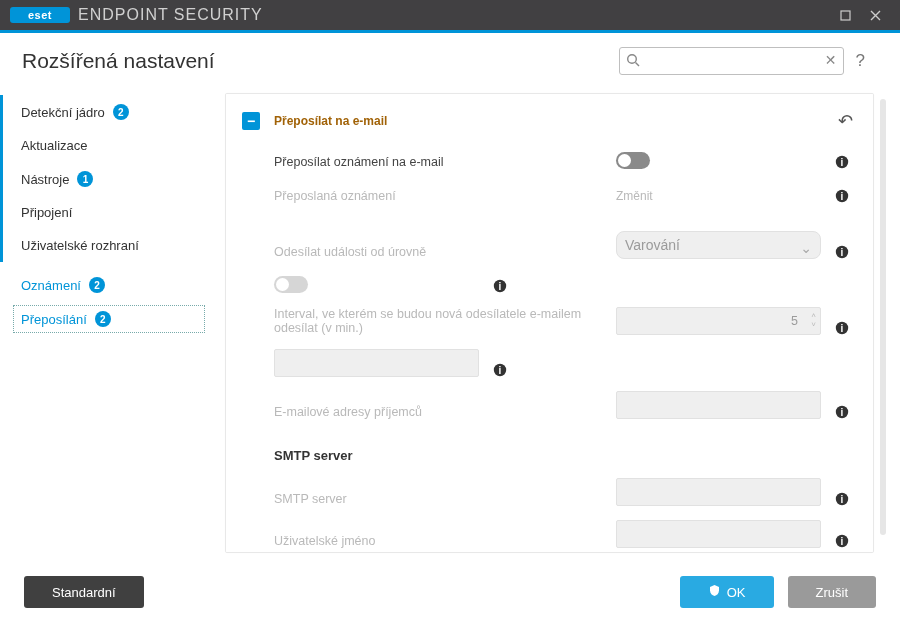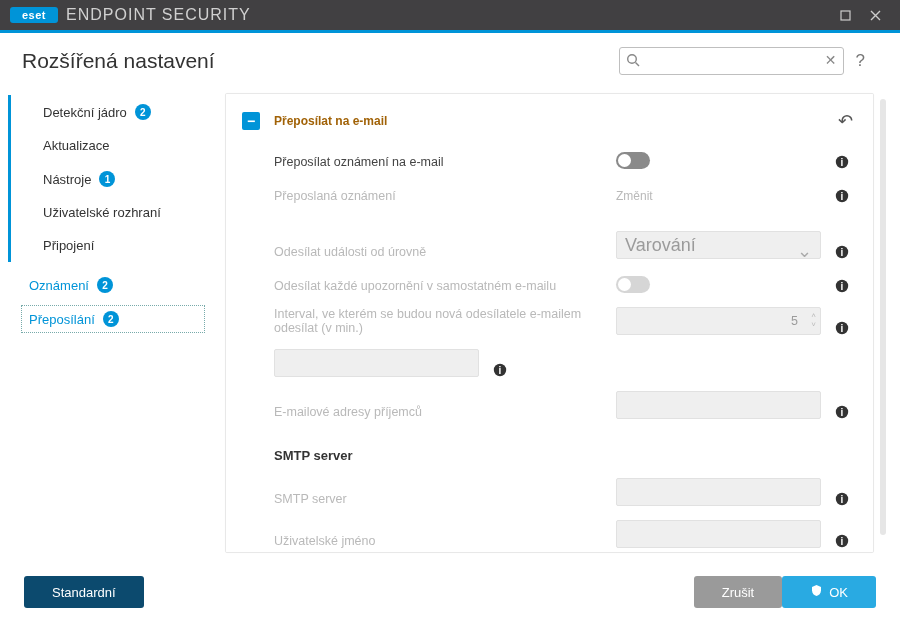--- a/index.html
+++ b/index.html
@@ -1,33 +1,33 @@
 <!DOCTYPE html>
 <html><head>
   <meta charset="utf-8">
   <style>
     * { margin: 0; padding: 0; box-sizing: border-box; font-family: "Segoe UI", Arial, sans-serif; }
     body { width: 900px; height: 620px; background: #fff; overflow: hidden; }
     .titlebar { background: #414042; height: 30px; display: flex; align-items: center; padding: 0 10px; color: #fff; }
-    .logo-badge { background: #0094d8; color: #fff; font-weight: 700; font-size: 11px; padding: 2px 12px; border-radius: 3px; margin-right: 8px; letter-spacing: 0.5px; }
+    .logo-badge { background: #0094d8; color: #fff; font-weight: 700; font-size: 11px; padding: 2px 18px; border-radius: 3px; margin-right: 8px; letter-spacing: 0.5px; }
     .product-name { font-size: 16px; color: #d0d0d0; letter-spacing: 1px; }
     .titlebar-spacer { flex: 1; }
     .win-btn { width: 30px; height: 30px; display: flex; align-items: center; justify-content: center; color: #ccc; font-size: 13px; cursor: pointer; }
     .ribbon { height: 3px; background: #0094d8; }
     .header-row { display: flex; align-items: center; padding: 14px 35px 10px 22px; }
     .page-title { font-size: 21px; color: #333; font-weight: 400; }
     .header-spacer { flex: 1; }
     .search-wrap { position: relative; width: 225px; }
     .search-input { width: 100%; height: 28px; border: 1px solid #bfbfbf; border-radius: 3px; padding: 0 26px 0 28px; font-size: 13px; }
     .search-icon { position: absolute; left: 7px; top: 6px; color: #888; }
     .clear-icon { position: absolute; right: 7px; top: 5px; color: #888; cursor: pointer; font-size: 14px; }
     .help-icon { margin-left: 12px; color: #777; font-size: 17px; cursor: pointer; }
     .body-row { display: flex; height: 480px; }
     .sidebar { width: 215px; padding: 10px 6px 0 0; }
-    .side-item { display: flex; align-items: center; padding: 9px 10px 9px 32px; font-size: 13px; color: #333; cursor: pointer; border-left: 3px solid transparent; position: relative; margin-left: 8px; }
+    .side-item { display: flex; align-items: center; padding: 9px 10px 9px 18px; font-size: 13px; color: #333; cursor: pointer; border-left: 3px solid transparent; position: relative; }
     .side-item.top { border-left-color: #0094d8; }
     .side-item.sub { padding-left: 18px; color: #0094d8; }
     .side-item.active { color: #0094d8; }
     .side-item.active.boxed::after { content:""; position:absolute; left:10px; right:4px; top:3px; bottom:3px; border:1px dotted #7aa; pointer-events:none;}
     .badge { display: inline-flex; align-items: center; justify-content: center; min-width: 16px; height: 16px; border-radius: 8px; background: #0094d8; color: #fff; font-size: 10px; font-weight: 600; margin-left: 8px; padding: 0 4px; }
     .content { flex: 1; position: relative; padding: 8px 26px 0 10px; overflow: hidden; }
     .panel { background: #fff; border: 1px solid #e8e8e8; border-radius: 2px; padding-bottom: 18px; height: 460px; overflow-y: auto; box-shadow: 0 0 1px rgba(0,0,0,.04);}
     .scrollbar-fake { position:absolute; right:14px; top:14px; bottom:30px; width:6px; background:#e6e6e6; border-radius:3px;}
     .section-head { display: flex; align-items: center; padding: 16px 20px 10px 16px; }
     .collapse-btn { width: 18px; height: 18px; background: #0094d8; color: #fff; display: flex; align-items: center; justify-content: center; font-weight: 700; font-size: 14px; border-radius: 2px; margin-right: 14px; cursor: pointer; }
@@ -37,29 +37,29 @@
     .row { display: flex; align-items: flex-end; padding: 7px 20px 7px 48px; min-height: 34px; }
     .row-label { font-size: 12.5px; color: #444; flex: 1; padding-right: 16px; }
     .row-label.disabled { color: #b9b9b9; }
     .row-control { width: 205px; display: flex; align-items: center; }
     .info { width: 22px; text-align: center; color: #333; margin-left: 10px; }
     .info svg { display:block; margin:auto;}
     .toggle { width: 34px; height: 17px; border-radius: 9px; background: #8a8a8a; position: relative; cursor: pointer; }
     .toggle.off-disabled { background: #d6d6d6; cursor: default;}
     .toggle .knob { position: absolute; left: 2px; top: 2px; width: 13px; height: 13px; border-radius: 50%; background: #fff; }
     .link-text { font-size: 12px; color: #b9b9b9; }
-    .select-dis { width: 100%; height: 28px; background: #efefef; border: 1px solid #e1e1e1; border-radius: 2px; display: flex; align-items: center; padding: 0 8px; font-size: 18px; color: #9b9b9b; position: relative; }
+    .select-dis { width: 100%; height: 28px; background: #efefef; border: 1px solid #e1e1e1; border-radius: 8px; display: flex; align-items: center; padding: 0 8px; font-size: 14px; color: #9b9b9b; position: relative; }
     .select-dis .chev { position:absolute; right:8px; top:8px; color:#aaa;}
     .stepper { width: 100%; height: 28px; background: #efefef; border: 1px solid #e1e1e1; border-radius: 2px; display: flex; align-items: center; justify-content: flex-end; padding: 0 22px 0 8px; font-size: 12.5px; color: #9b9b9b; position: relative; }
     .stepper .arrows { position:absolute; right:4px; top:3px; display:flex; flex-direction:column; font-size:8px; color:#bbb; line-height:9px;}
     .text-dis { width: 100%; height: 28px; background: #efefef; border: 1px solid #e1e1e1; border-radius: 2px; }
     .sub-head { font-size: 13px; font-weight: 700; color: #333; padding: 22px 20px 8px 48px; }
     .footer { position: absolute; left: 0; right: 0; bottom: 0; height: 56px; display: flex; align-items: center; padding: 0 24px; }
     .btn { height: 32px; padding: 0 28px; border-radius: 3px; font-size: 13px; border: none; cursor: pointer; display: inline-flex; align-items: center; justify-content: center; }
-    .btn-default { background: #0c4a6e; color: #fff; }
+    .btn-default { background: #404040; color: #fff; }
     .btn-primary { background: #29aae2; color: #fff; }
     .btn-cancel { background: #9a9a9a; color: #fff; margin-left: 14px; }
     .shield { margin-right: 6px; }
     .footer-spacer { flex:1; }
   </style>
 </head>
 <body>
 
 <div class="titlebar">
   <span class="logo-badge">eset</span>
@@ -101,24 +101,24 @@
       <span class="badge">2</span>
     </div>
     <div class="side-item top">
       <span>Aktualizace</span>
     </div>
     <div class="side-item top">
       <span>Nástroje</span>
       <span class="badge">1</span>
     </div>
     <div class="side-item top">
+      <span>Připojení</span>
+    </div>
+    <div class="side-item top">
       <span>Uživatelské rozhraní</span>
-    </div>
-    <div class="side-item top">
-      <span>Připojení</span>
     </div>
     <div style="height:6px"></div>
     <div class="side-item sub">
       <span>Oznámení</span>
       <span class="badge">2</span>
     </div>
     <div class="side-item sub active boxed">
       <span>Přeposílání</span>
       <span class="badge">2</span>
     </div>
@@ -173,21 +173,20 @@
         </div>
         <div class="info">
             <svg width="14" height="14" viewBox="0 0 14 14">
               <circle cx="7" cy="7" r="6.2" fill="#333"></circle>
               <text x="7" y="10.5" text-anchor="middle" fill="#fff" font-size="10" font-family="serif" font-weight="700">i</text>
             </svg>
           </div>
       </div>
 
       <div class="row">
-        <div class="row-label disabled">Odesílat každé upozornění v samostatném e-mailu</div>
         <div class="row-control">
             <div class="toggle off-disabled">
               <div class="knob"></div>
             </div>
           </div>
         <div class="info">
             <svg width="14" height="14" viewBox="0 0 14 14">
               <circle cx="7" cy="7" r="6.2" fill="#333"></circle>
               <text x="7" y="10.5" text-anchor="middle" fill="#fff" font-size="10" font-family="serif" font-weight="700">i</text>
             </svg>
@@ -267,22 +266,22 @@
       </div>
 
     </div>
     <div class="scrollbar-fake"></div>
   </div>
 </div>
 
 <div class="footer">
   <button class="btn btn-default">Standardní</button>
   <div class="footer-spacer"></div>
-  <button class="btn btn-cancel">Zrušit</button>
   <button class="btn btn-primary">
     <span class="shield">
       <svg width="13" height="13" viewBox="0 0 13 13">
           <path d="M6.5 1 L11 3 V6.5 C11 9.5 8.8 11.5 6.5 12 C4.2 11.5 2 9.5 2 6.5 V3 Z" fill="#fff"></path>
         </svg>
     </span>
     <span>OK</span>
   </button>
+  <button class="btn btn-cancel">Zrušit</button>
 </div>
 
 </body></html>

